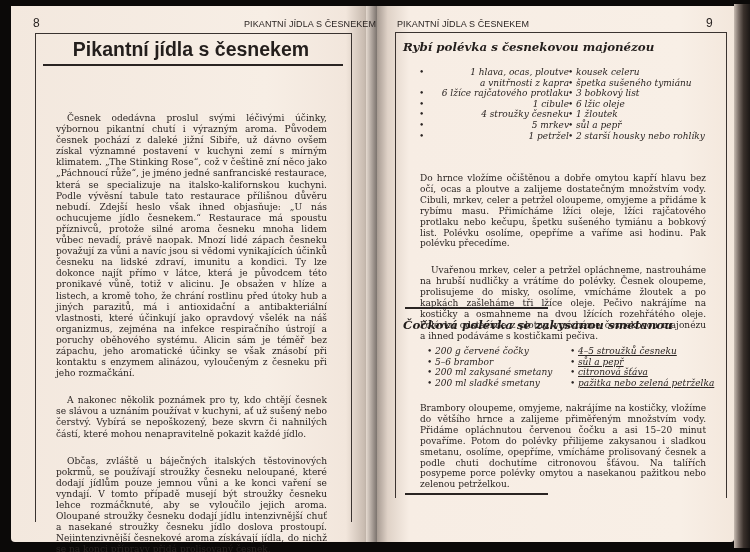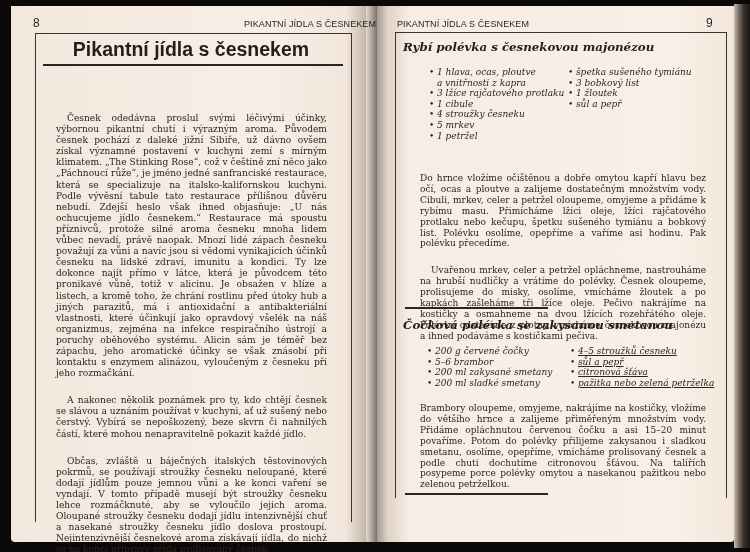--- a/index.html
+++ b/index.html
@@ -68,37 +68,40 @@
   <p>A nakonec několik poznámek pro ty, kdo chtějí česnek se slávou a uznáním používat v kuchyni, ať už sušený nebo čerstvý. Vybírá se nepoškozený, beze skvrn či nahnilých částí, které mohou nenapravitelně pokazit každé jídlo.</p>
   <p>Občas, zvláště u báječných italských těstovinových pokrmů, se používají stroužky česneku neloupané, které dodají jídlům pouze jemnou vůni a ke konci vaření se vyndají. V tomto případě musejí být stroužky česneku lehce rozmáčknuté, aby se vyloučilo jejich aroma. Oloupané stroužky česneku dodají jídlu intenzivnější chuť a nasekané stroužky česneku jídlo doslova prostoupí. Nejintenzivnější česnekové aroma získávají jídla, do nichž se na konci přípravy přidá prolisovaný česnek.</p>
 </div>
 
 <div class="header-line" style="left:397px; top:19px;">PIKANTNÍ JÍDLA S ČESNEKEM</div>
 <div class="page-num" style="left:706px; top:16px;">9</div>
 
 <div class="frame" style="left:395px; top:32px; width:330px; height:465px;"></div>
 
 <div class="recipe-title" style="left:403px; top:40px;">Rybí polévka s česnekovou majonézou</div>
-<div class="ingr" style="left:429px; top:67px; width:150px;">
+<div class="ingr" style="left:419px; top:67px; width:150px;text-align:right;">
   <ul>
     <li>1 hlava, ocas, ploutve</li>
     <li class="cont">a vnitřnosti z kapra</li>
-    <li>3 lžíce rajčatového protlaku</li>
+    <li>6 lžíce rajčatového protlaku</li>
     <li>1 cibule</li>
     <li>4 stroužky česneku</li>
     <li>5 mrkev</li>
     <li>1 petržel</li>
   </ul>
 </div>
 <div class="ingr" style="left:568px; top:67px; width:160px;">
   <ul>
+    <li>kousek celeru</li>
     <li>špetka sušeného tymiánu</li>
     <li>3 bobkový list</li>
+    <li>6 lžic oleje</li>
     <li>1 žloutek</li>
     <li>sůl a pepř</li>
+    <li>2 starší housky nebo rohlíky</li>
   </ul>
 </div>
 <div class="right-body" style="top:157px;">
   <p>Do hrnce vložíme očištěnou a dobře omytou kapří hlavu bez očí, ocas a ploutve a zalijeme dostatečným množstvím vody. Cibuli, mrkev, celer a petržel oloupeme, omyjeme a přidáme k rybímu masu. Přimícháme lžíci oleje, lžíci rajčatového protlaku nebo kečupu, špetku sušeného tymiánu a bobkový list. Polévku osolíme, opepříme a vaříme asi hodinu. Pak polévku přecedíme.</p>
   <p class="indent">Uvařenou mrkev, celer a petržel opláchneme, nastrouháme na hrubší nudličky a vrátíme do polévky. Česnek oloupeme, prolisujeme do misky, osolíme, vmícháme žloutek a po kapkách zašleháme tři lžíce oleje. Pečivo nakrájíme na kostičky a osmahneme na dvou lžících rozehřátého oleje. Polévku odstavíme z plotny, vmícháme česnekovou majonézu a ihned podáváme s kostičkami pečiva.</p>
 </div>
 <div class="short-rule" style="left:405px; top:307px;"></div>
 
 <div class="recipe-title" style="left:403px; top:318px;">Čočková polévka se zakysanou smetanou</div>
 <div class="ingr" style="left:427px; top:346px; width:150px;">

